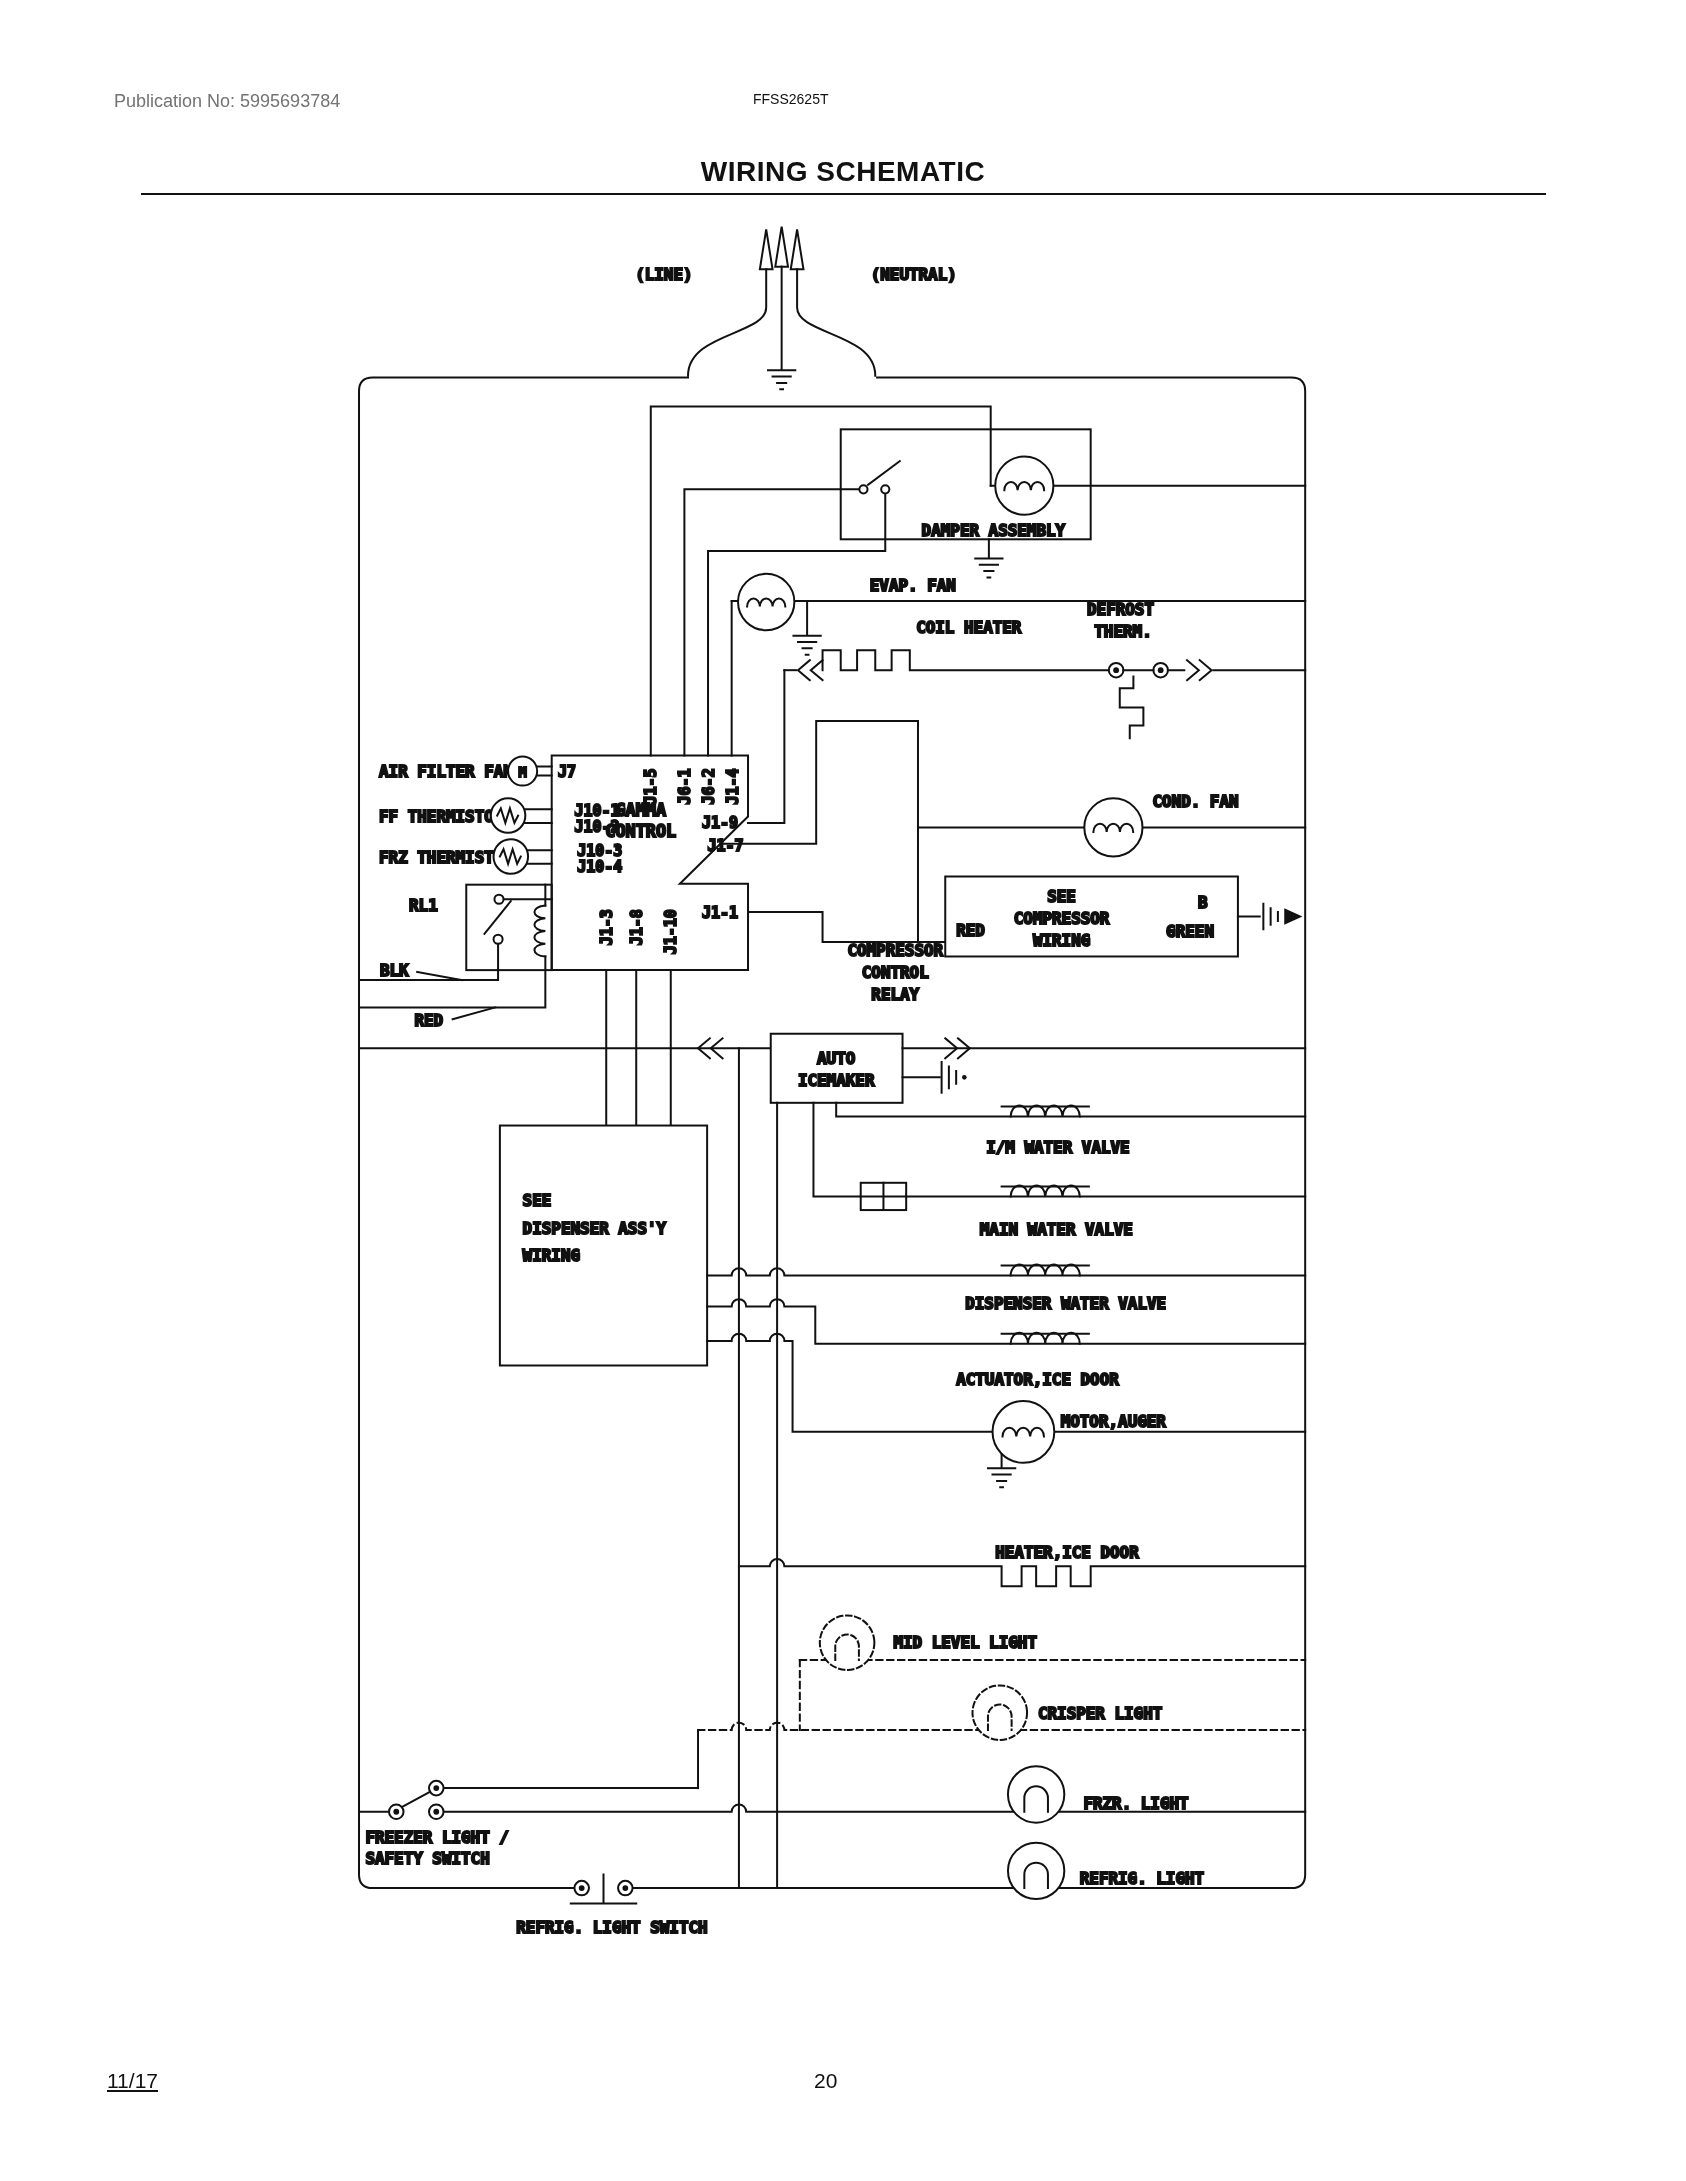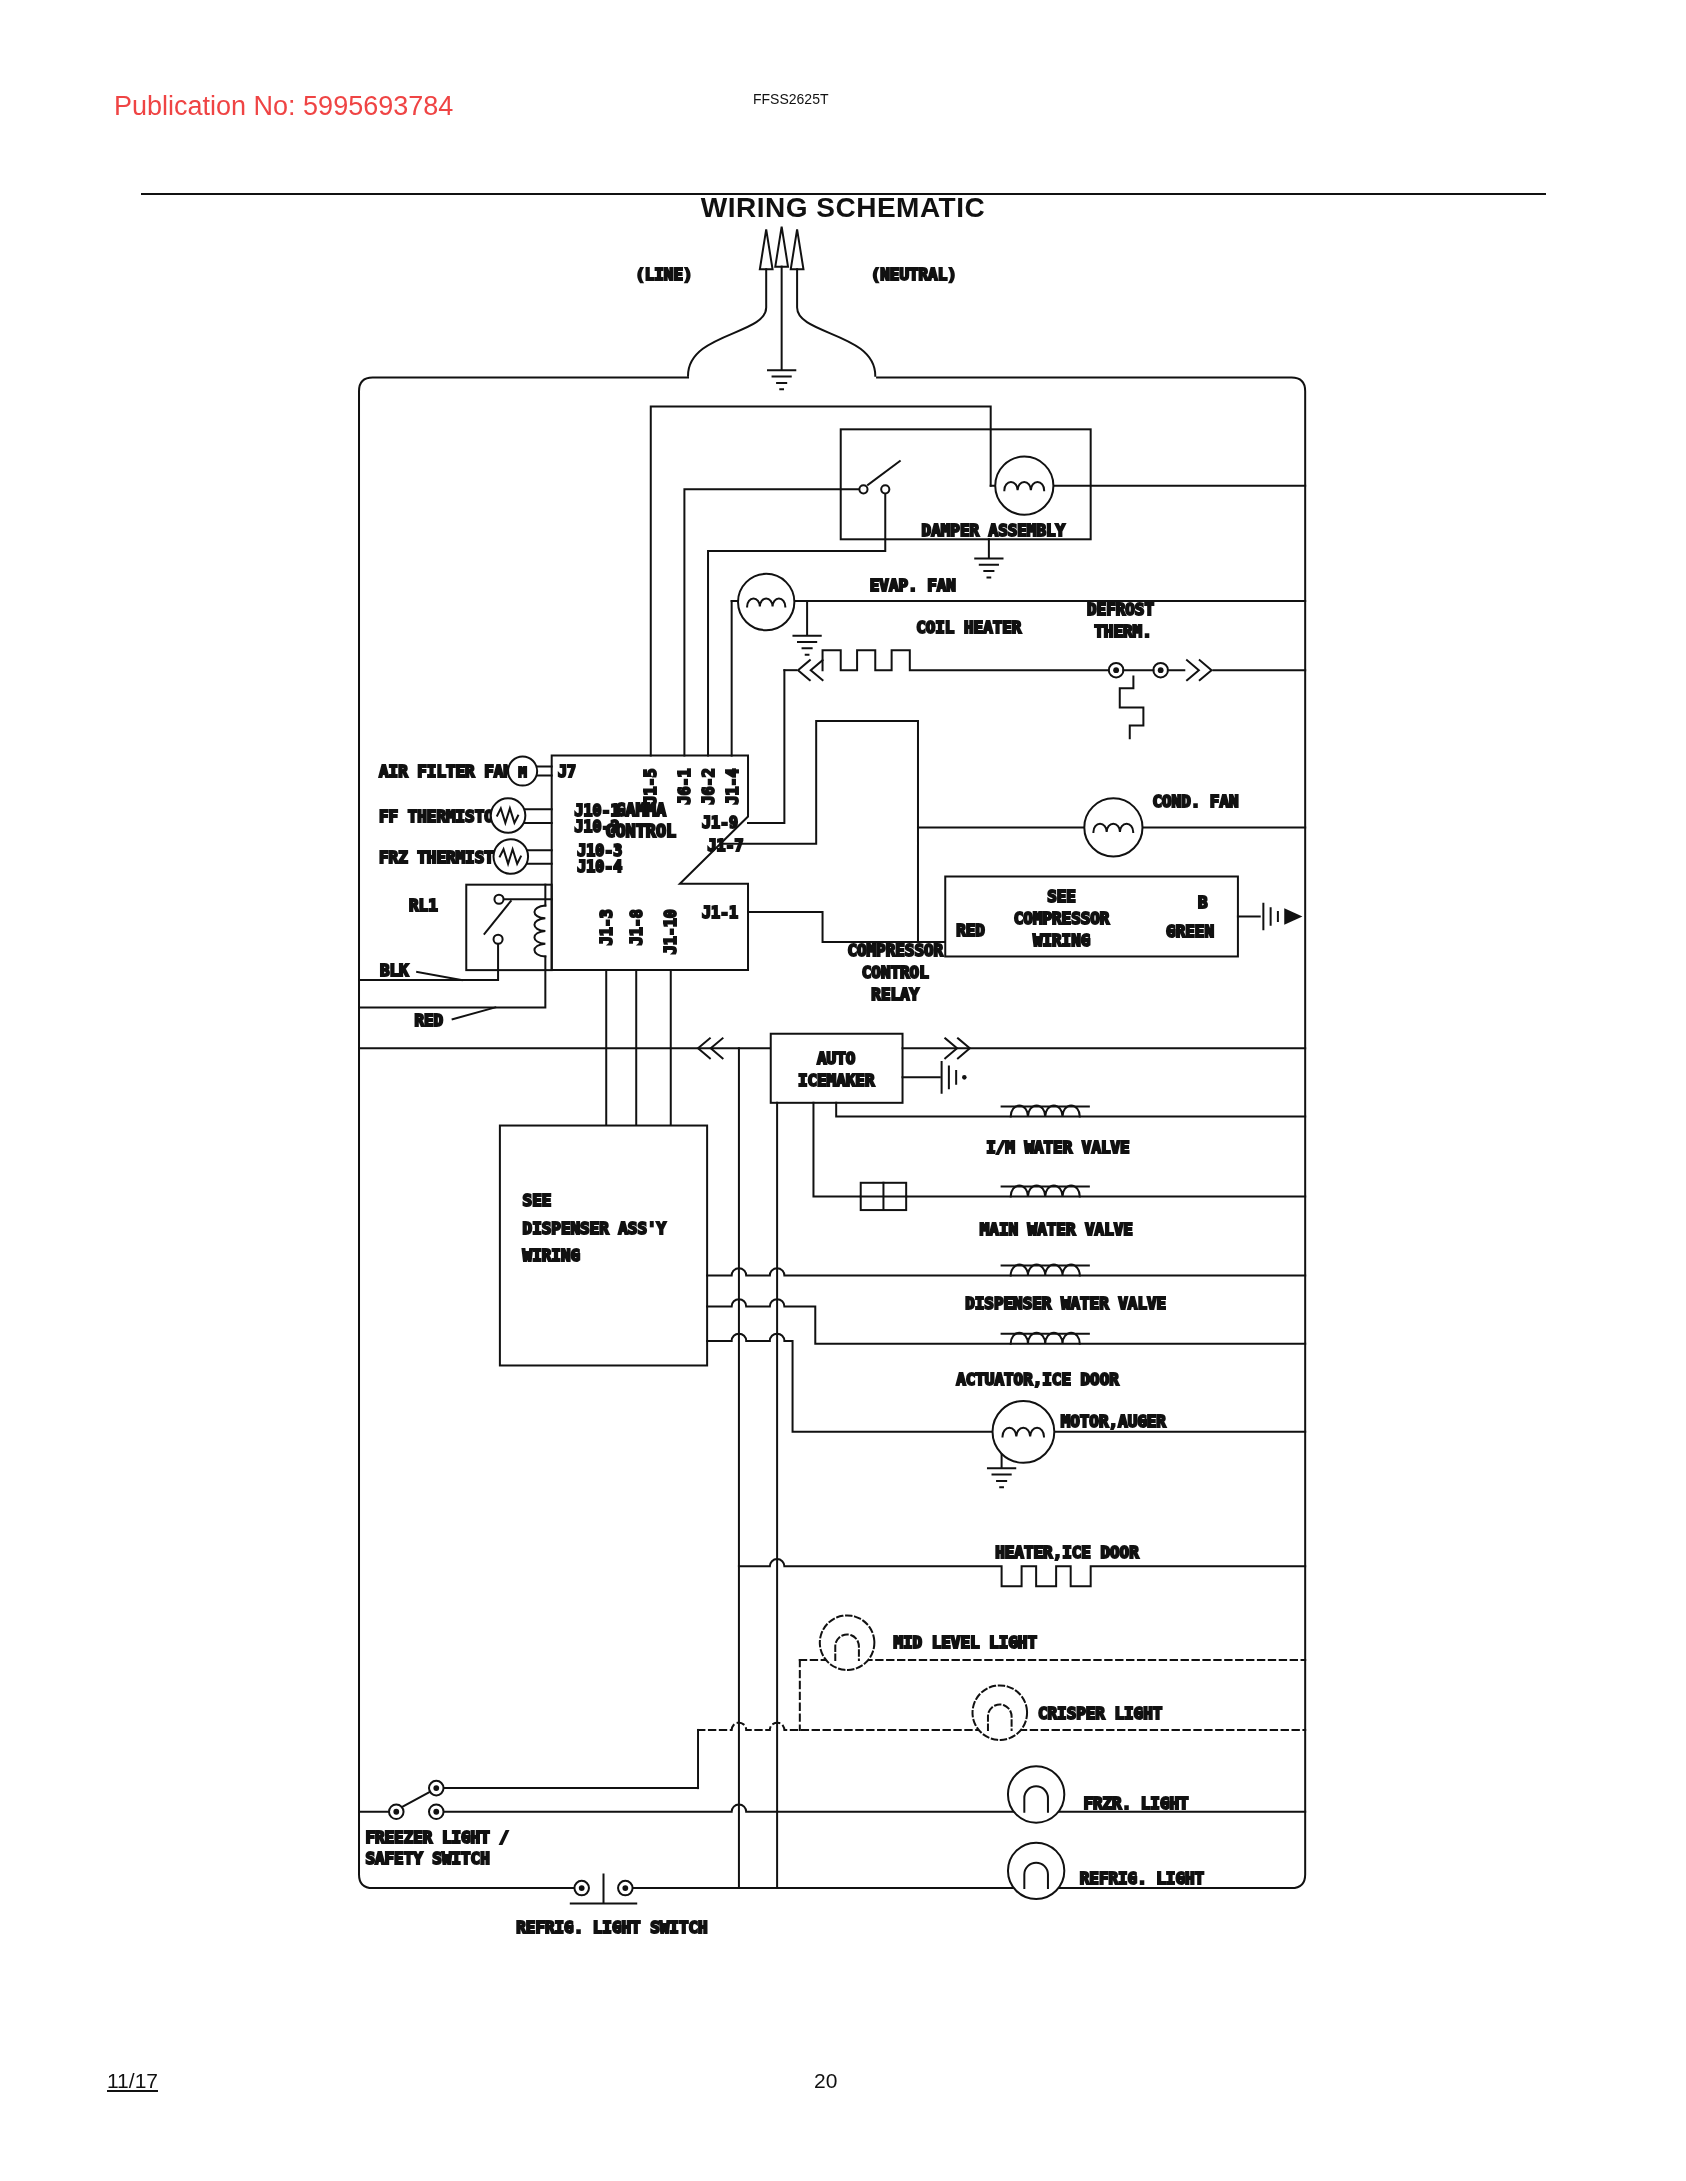--- a/index.html
+++ b/index.html
@@ -4,23 +4,23 @@
 <style>
   html,body{margin:0;padding:0;background:#e8e8e8;}
   .page{
     position:relative;
     width:1686px;height:2182px;
     background:#ffffff;
     font-family:"Liberation Sans", sans-serif;
     color:#111;
     overflow:hidden;
   }
-  .hdr-left{position:absolute;left:114px;top:91px;font-size:27px;color:#ef4444;}
+  .hdr-left{position:absolute;left:114px;top:91px;font-size:18px;color:#737373;}
   .hdr-model{position:absolute;left:753px;top:91px;font-size:14px;color:#111;}
-  .doc-title{position:absolute;left:0;top:156px;width:1686px;text-align:center;font-size:28px;font-weight:bold;letter-spacing:0.5px;margin-top:36px;}
+  .doc-title{position:absolute;left:0;top:156px;width:1686px;text-align:center;font-size:28px;font-weight:bold;letter-spacing:0.5px;}
   .title-rule{position:absolute;left:141px;top:193px;width:1405px;height:0;border-top:2.7px solid #111;}
   .ftr-date{position:absolute;left:107px;top:2069px;font-size:21px;text-decoration:underline;}
   .ftr-page{position:absolute;left:814px;top:2069px;font-size:21px;text-align:right;}
   svg text{font-family:"DejaVu Sans Mono", monospace;font-weight:bold;fill:#111;}
   svg .lbl{font-size:17.5px;}
   svg .pin{font-size:16.5px;}
   svg .big{font-size:18.5px;}
   svg path, svg line, svg rect, svg circle, svg polyline{vector-effect:none;}
 </style>
 </head>

